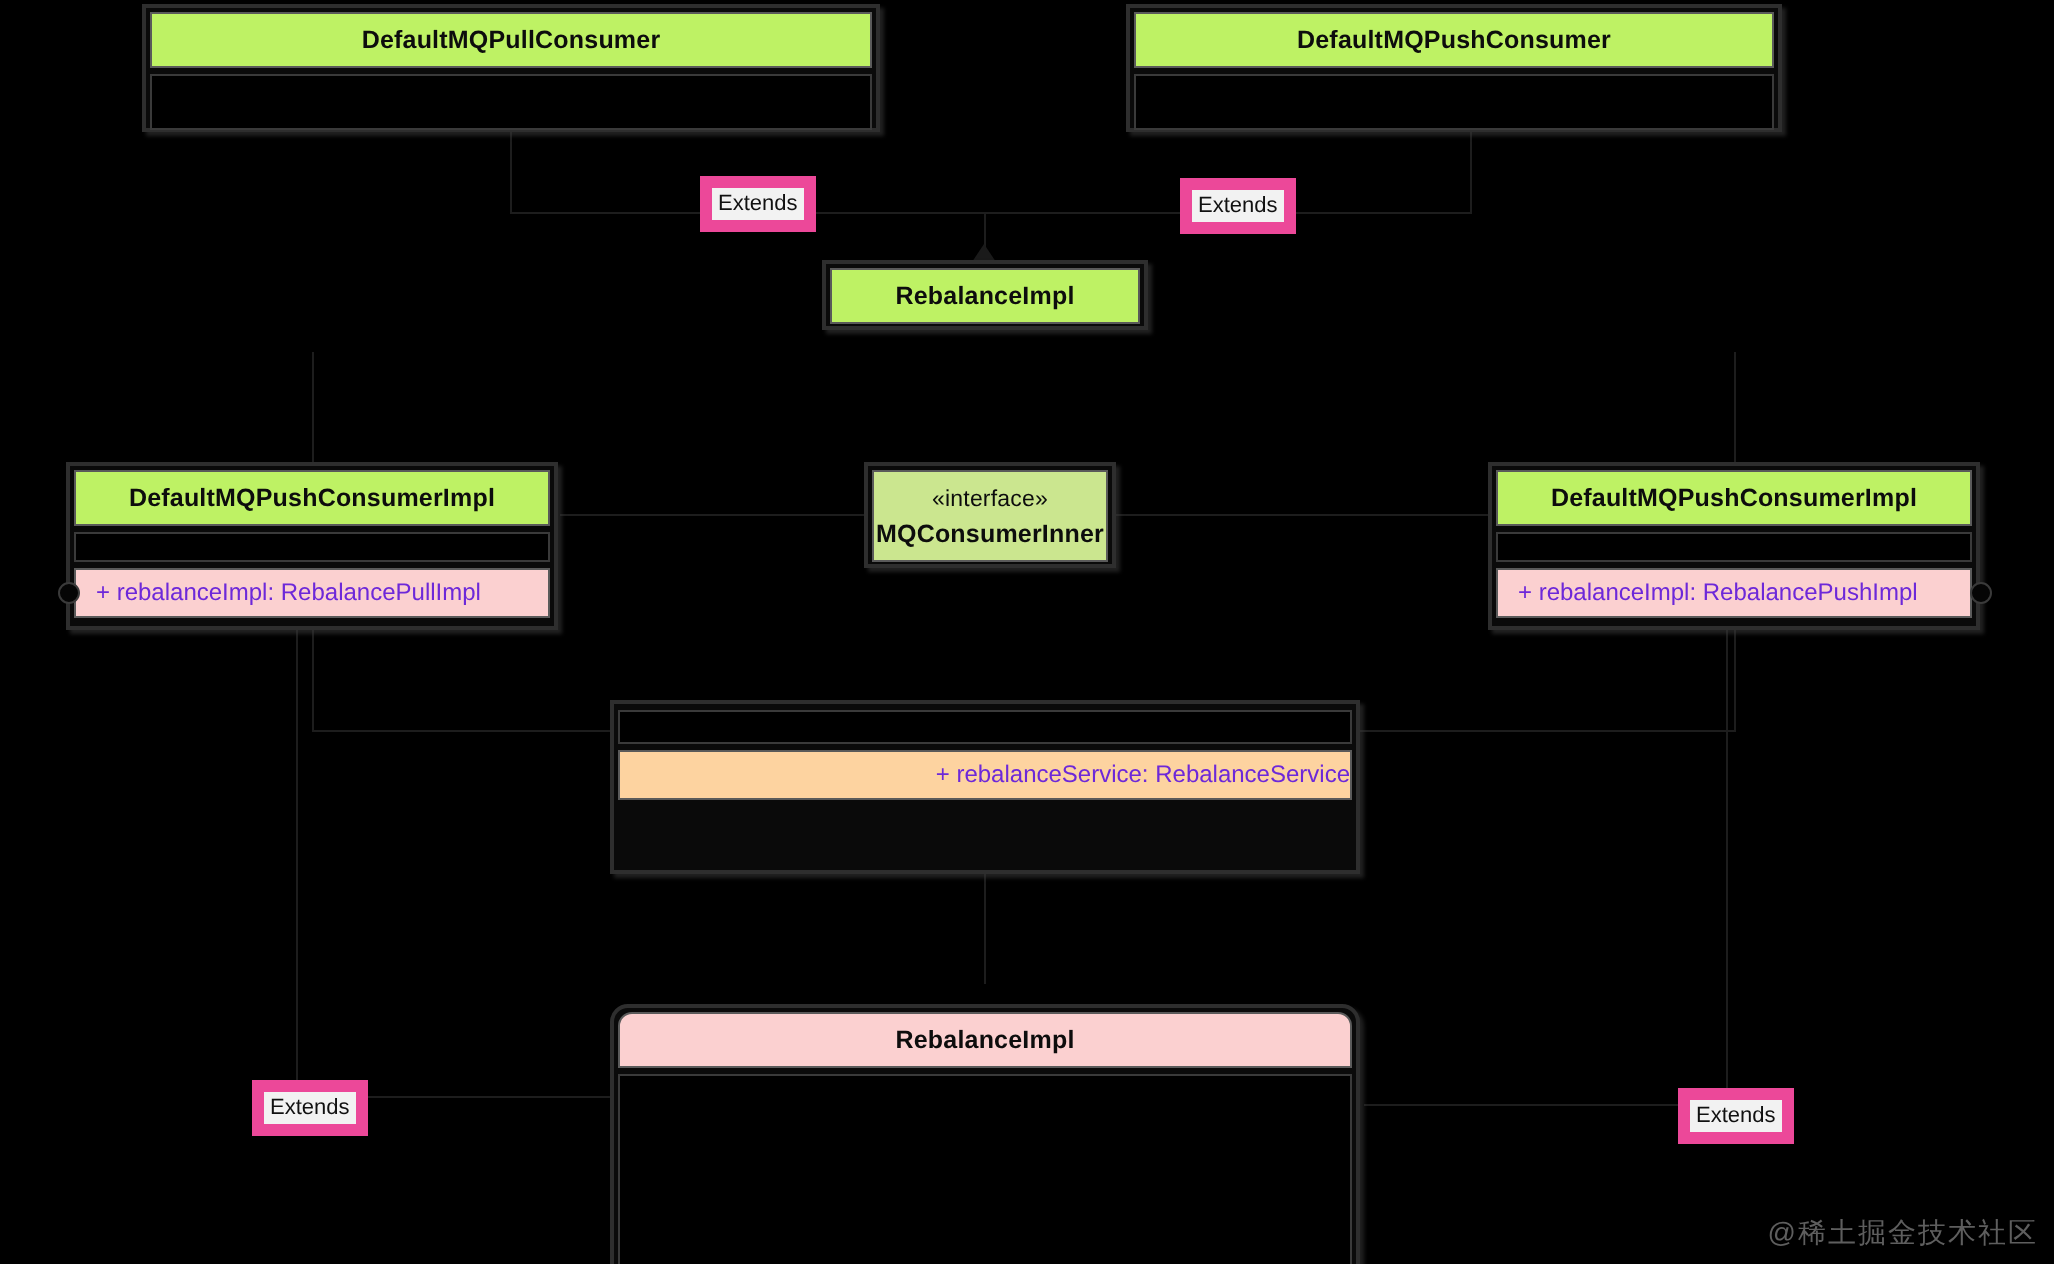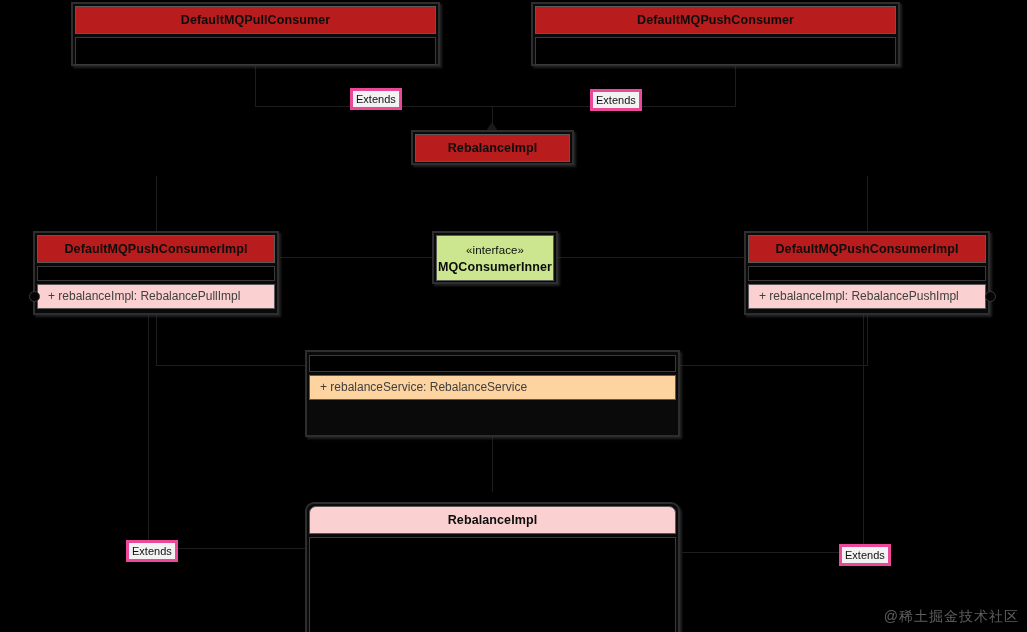--- a/index.html
+++ b/index.html
@@ -41,24 +41,24 @@
     font-weight: bold;
     color: #0d0d0d;
     border: 1px solid #5a5a5a;
     letter-spacing: 0.1px;
     white-space: nowrap;
     overflow: hidden;
   }
   .uml-title.rounded-top {
     border-radius: 7px 7px 0 0;
   }
-  .fill-blue   { background: #b91c1c; }
+  .fill-blue   { background: #bef264; }
   .fill-green  { background: #cbe68f; }
   .fill-pink   { background: #fbd0d0; }
-  .fill-orange { background: #fdd3a0; }
+  .fill-orange { background: #fdd3a0; text-align: right; }
 
   
   .uml-title.iface {
     height: 46px;
     line-height: 1.35;
     padding-top: 7px;
     font-weight: bold;
   }
   .iface-stereo {
     display: block;
@@ -80,21 +80,21 @@
   }
 
   
   .uml-attr {
     box-sizing: border-box;
     margin: 3px 2px 0 2px;
     height: 25px;
     line-height: 23px;
     padding-left: 10px;
     font-size: 12px;
-    color: #404040;
+    color: #6d28d9;
     border: 1px solid #5a5a5a;
     white-space: nowrap;
     overflow: hidden;
   }
 
   
   .edge {
     position: absolute;
     background: #1d1d1d;
   }
@@ -102,21 +102,21 @@
   .edge-h { height: 1px; }
 
   .edge-label {
     position: absolute;
     background: #f2f2f2;
     color: #111111;
     font-size: 11px;
     line-height: 14px;
     padding: 1px 3px;
     white-space: nowrap;
-    border: 3px solid #ec4899;
+    border: 6px solid #ec4899;
     text-align: center;
   }
 
   .arrow-triangle {
     position: absolute;
     width: 0; height: 0;
     border-left: 6px solid transparent;
     border-right: 6px solid transparent;
     border-bottom: 9px solid #1a1a1a;
   }
@@ -170,21 +170,21 @@
   <div class="edge edge-v" style="left:863px; top:300px; height:252px;"></div>
   <div class="edge edge-h" style="left:682px; top:552px; width:182px;"></div>
 
   <div class="edge edge-v" style="left:492px; top:437px; height:55px;"></div>
 
   <div class="uml-box" style="left:71px; top:2px; width:369px; height:64px;">
     <div class="uml-title fill-blue">DefaultMQPullConsumer</div>
     <div class="uml-compartment" style="height:28px;"></div>
   </div>
 
-  <div class="uml-box" style="left:531px; top:2px; width:369px; height:64px;">
+  <div class="uml-box" style="left:563px; top:2px; width:328px; height:64px;">
     <div class="uml-title fill-blue">DefaultMQPushConsumer</div>
     <div class="uml-compartment" style="height:28px;"></div>
   </div>
 
   <div class="edge-label" style="left:350px; top:88px;">Extends</div>
   <div class="edge-label" style="left:590px; top:89px;">Extends</div>
 
   <div class="uml-box" style="left:411px; top:130px; width:163px; height:35px;">
     <div class="uml-title fill-blue">RebalanceImpl</div>
   </div>

